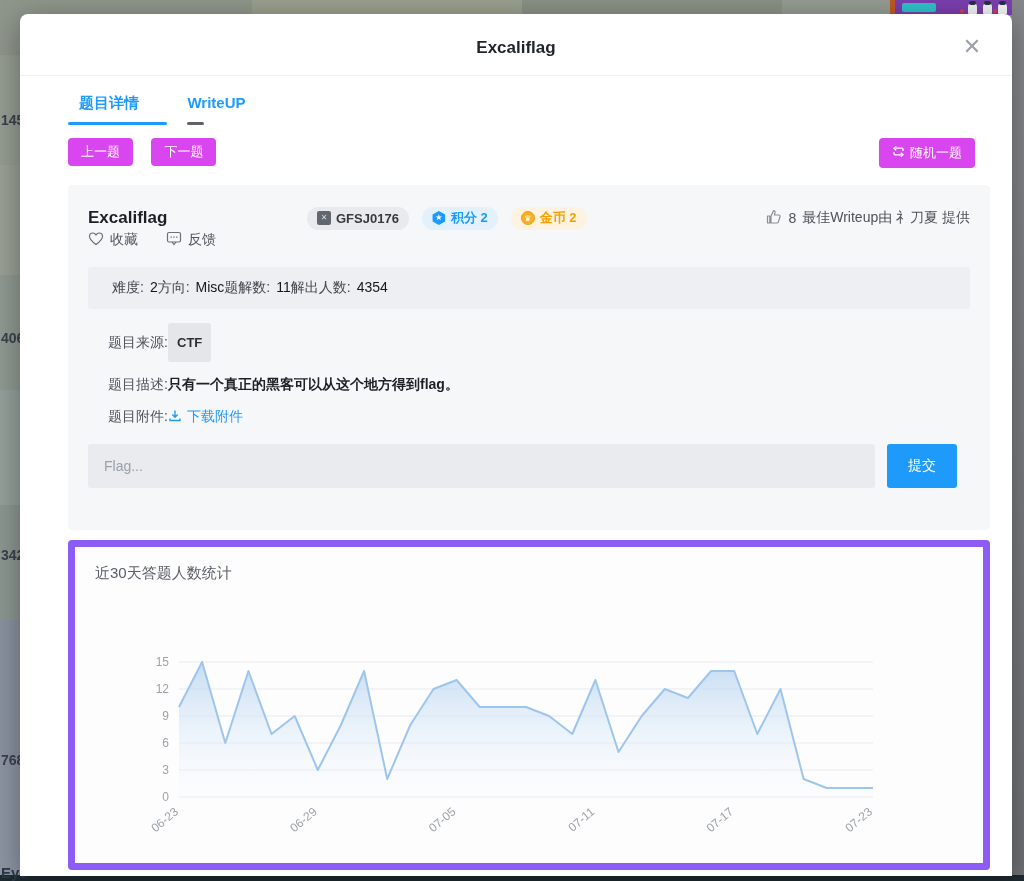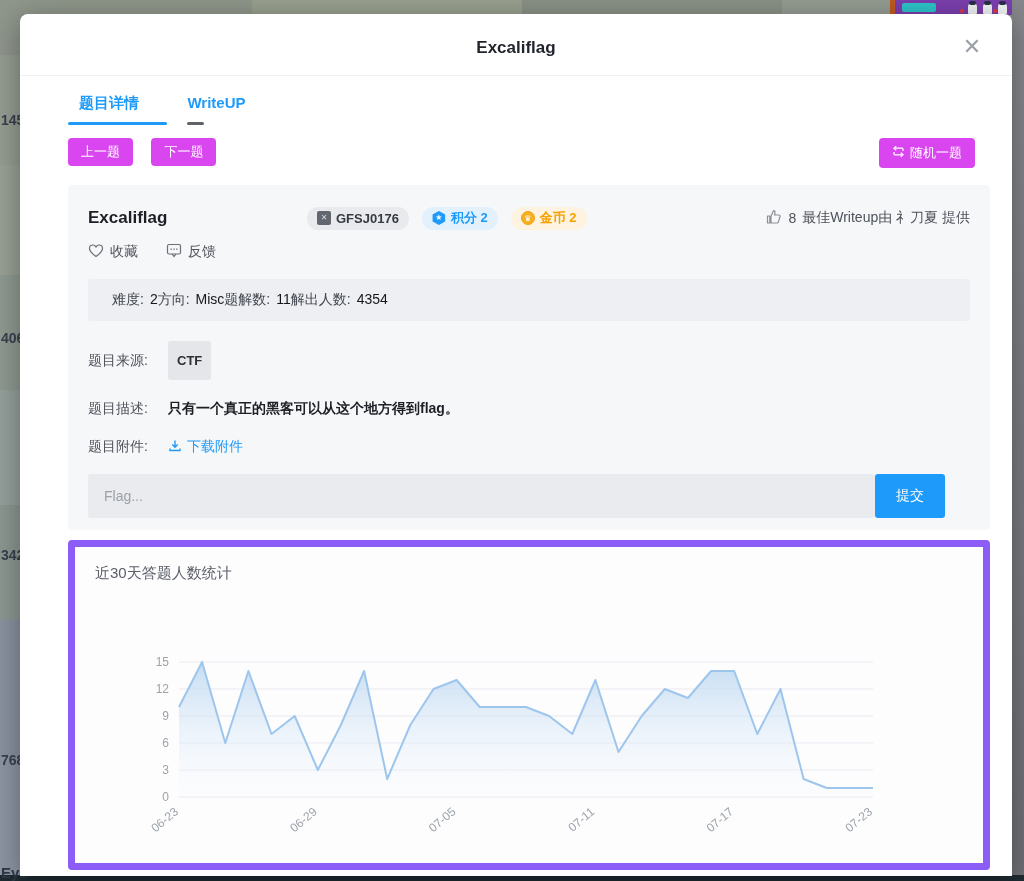--- a/index.html
+++ b/index.html
@@ -68,38 +68,38 @@
     border-radius:2px; color:#d8dade; font-size:8px; font-weight:bold;
     text-align:center; line-height:14px; }
   .hexicon { display:inline-block; width:14px; height:14px; background:#1e9bfa;
     clip-path:polygon(50% 0,95% 25%,95% 75%,50% 100%,5% 75%,5% 25%);
     color:#fff; font-size:8px; line-height:14px; text-align:center; }
   .coinicon { display:inline-block; width:14px; height:14px; background:#f6b021;
     border-radius:50%; color:#fff; font-size:8px; line-height:14px; text-align:center;
     border:1px solid #eda40f; }
   .writeup-note { margin-left:auto; display:flex; align-items:center; gap:6px;
     font-size:14px; color:#4e525a; }
-  .fav-row { display:flex; align-items:center; gap:28px; margin-top:12px;
+  .fav-row { display:flex; align-items:center; gap:28px; 
     font-size:14px; color:#50545c; }
   .fav-item { display:inline-flex; align-items:center; gap:6px; cursor:pointer; }
 
   .stats-bar { display:flex; align-items:center; height:42px;
     background:#edeff2; border-radius:3px; margin-top:18px; padding:0 24px;
     font-size:14px; }
   .stat-label { color:#42464e; }
   .stat-value { color:#15171c; margin-left:6px; }
 
-  .meta-row { display:flex; align-items:center; margin-top:20px; font-size:14px; color:#4e525a; }
+  .meta-row { display:flex; align-items:center; margin-top:14px; font-size:14px; color:#4e525a;text-align:right; }
   .meta-row .lab { width:80px; flex:none; }
   .src-tag { background:#e4e6ea; color:#2c2f35; font-weight:bold; font-size:13px;
     padding:12px 9px; border-radius:3px; }
   .desc-text { color:#1d2026; font-weight:bold; }
   .attach-link { display:inline-flex; align-items:center; gap:5px; color:#1e9bfa; cursor:pointer; }
 
-  .flag-row { display:flex; margin-top:18px; }
+  .flag-row { display:flex; margin-top:18px; gap:12px; }
   .flag-input { flex:1; height:44px; background:#e9ebef; border:none; border-radius:3px;
     padding:0 16px; font-size:14px; color:#2c2f35; outline:none; max-width:787px; }
   .flag-input::placeholder { color:#9ba1a8; }
   .submit-btn { width:70px; height:44px; background:#1e9bfa; color:#fff; font-size:14px;
     border:none; border-radius:3px; cursor:pointer; }
 
   
   .chart-card { position:absolute; left:48px; top:526px; width:922px; height:330px;
     background:#fdfdfe; border:7px solid #8b5cf6; border-radius:4px; overflow:hidden; }
   .chart-title { position:absolute; left:20px; top:17px; font-size:15px; color:#5a5e66; }

